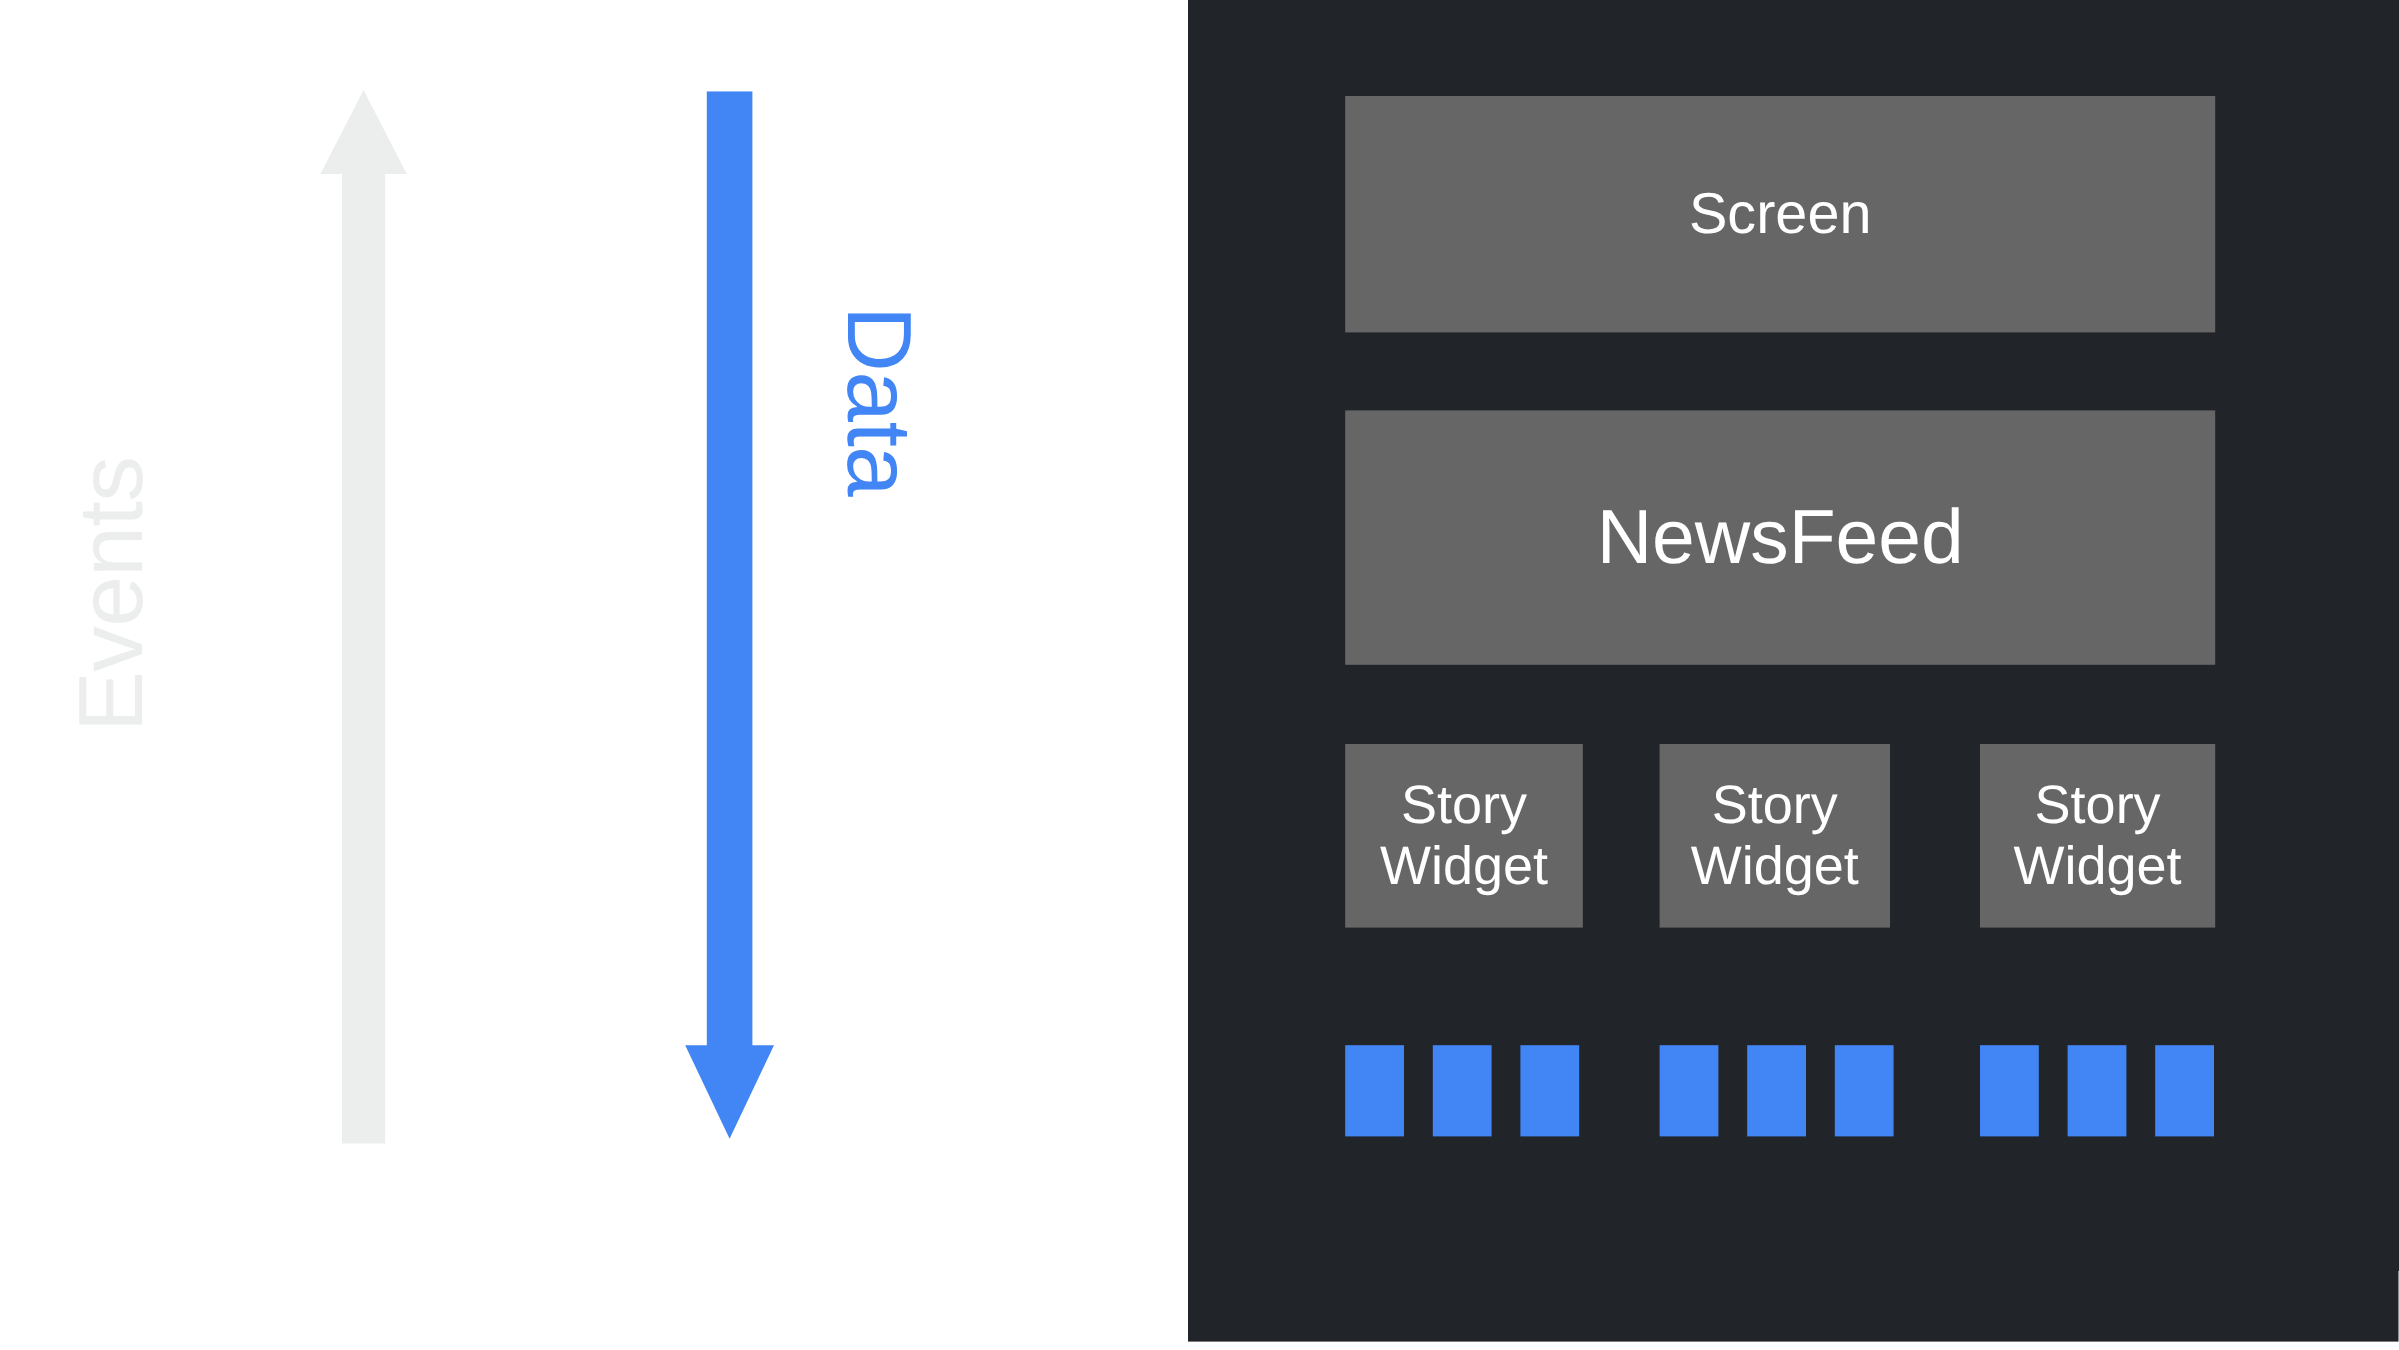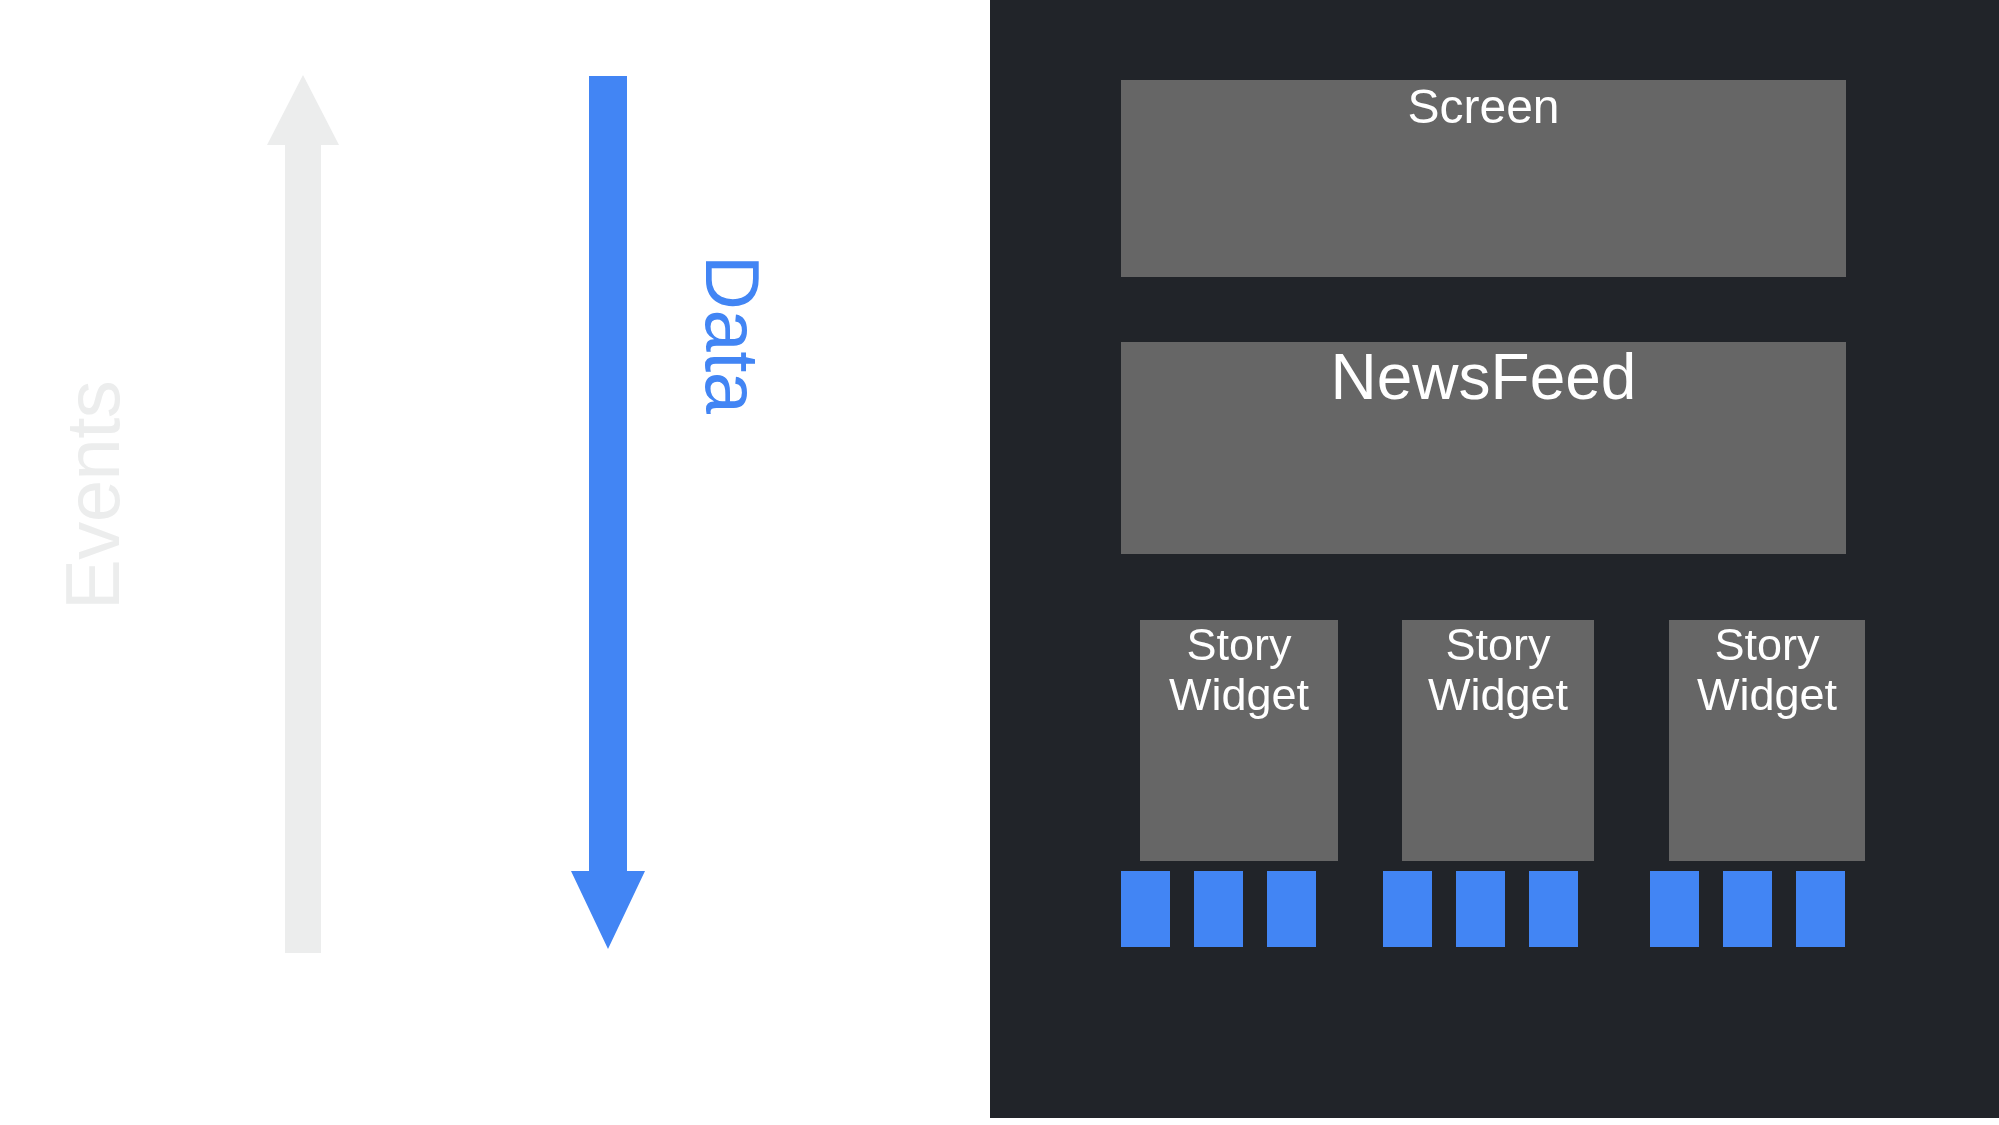--- a/index.html
+++ b/index.html
@@ -71,20 +71,21 @@
     width: 1009px;
     height: 1118px;
     background: #212429;
   }
 
   .block {
     position: absolute;
     background: #666666;
     color: #ffffff;
     display: flex;
+    align-items: center;
     justify-content: center;
     text-align: center;
     line-height: 1.12;
     font-weight: 400;
   }
 
   #block-screen {
     left: 131px;
     top: 80px;
     width: 725px;
@@ -95,23 +96,22 @@
   #block-newsfeed {
     left: 131px;
     top: 342px;
     width: 725px;
     height: 212px;
     font-size: 64px;
   }
 
   .story-widget {
     top: 620px;
-    height: 241px;
+    height: 153px;
     font-size: 45px;
-    margin-left: 19px;
   }
   #story-widget-1 { left: 131px;  width: 198px; }
   #story-widget-2 { left: 393px;  width: 192px; }
   #story-widget-3 { left: 660px;  width: 196px; }
 
   .square-group {
     position: absolute;
     top: 871px;
     height: 76px;
     display: flex;

